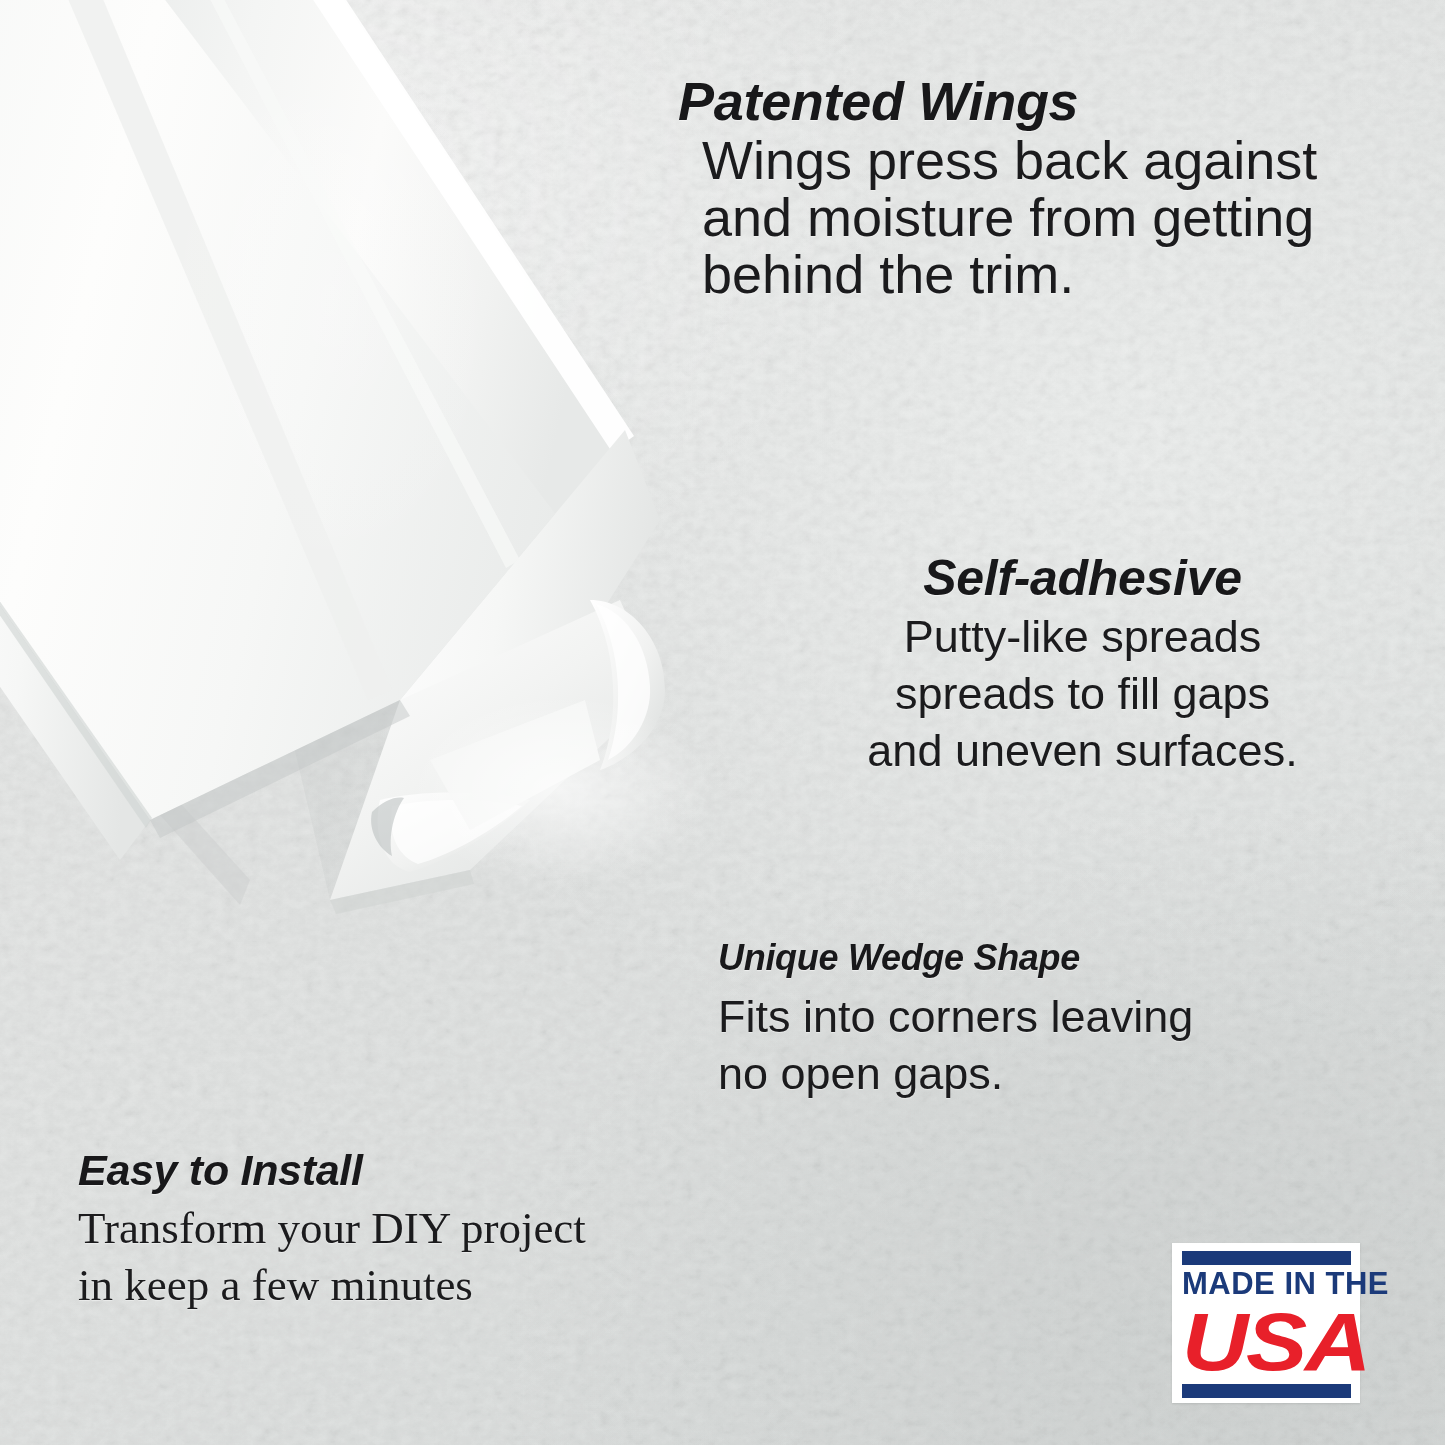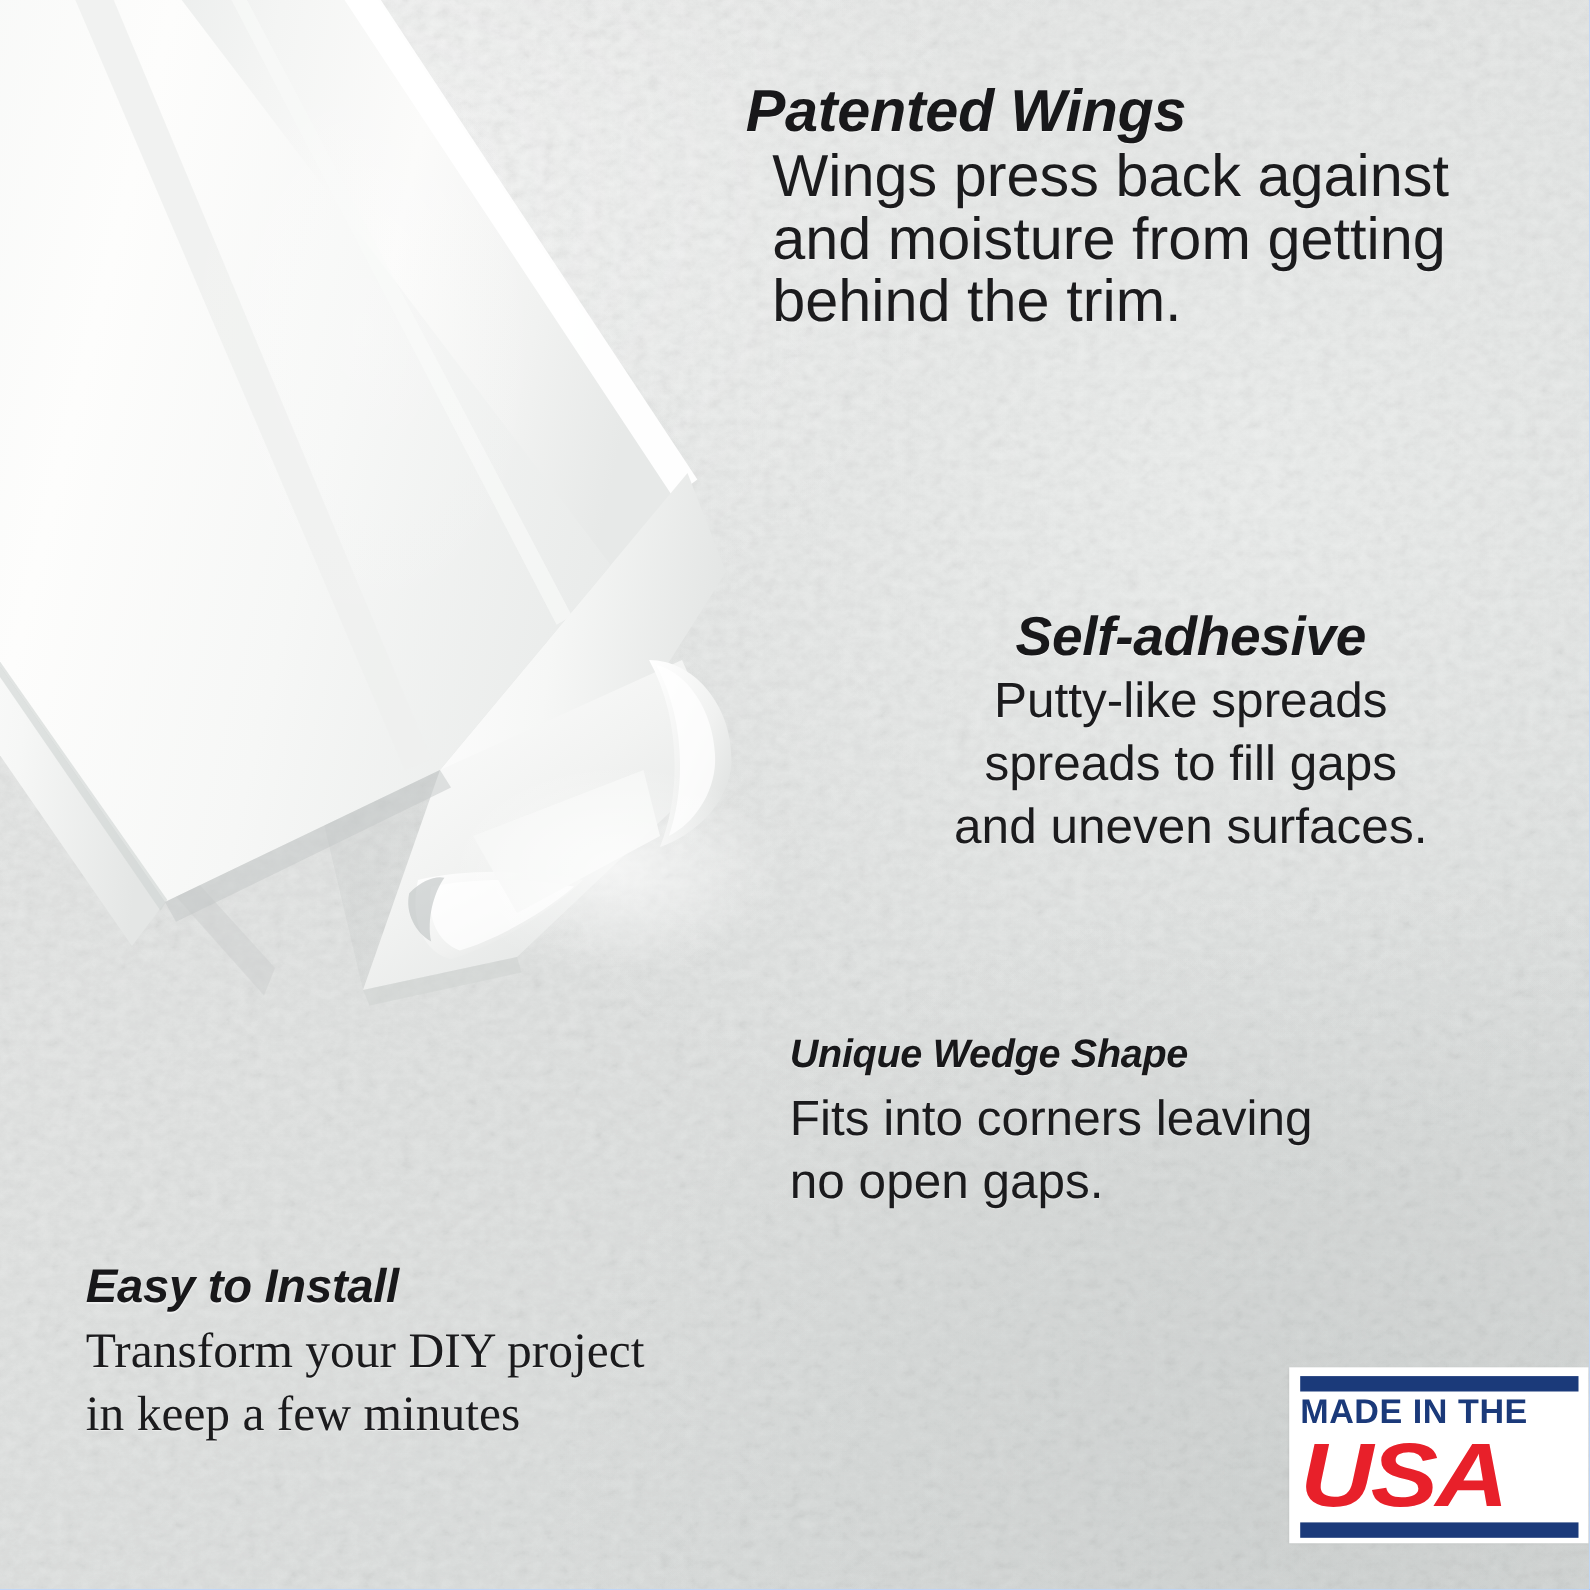--- a/index.html
+++ b/index.html
@@ -86,21 +86,21 @@
   
   #block-install { left: 78px; top: 1140px; }
   #block-install .heading { font-size: 43px; line-height: 60px; }
   #block-install .body-line { font-size: 45px; line-height: 57px; font-family: Liberation Serif, serif; }
 
   
   #made-in-usa {
     position: absolute;
     left: 1172px;
     top: 1243px;
-    width: 272px;
+    width: 188px;
     height: 160px;
     background: #ffffff;
     box-sizing: border-box;
     padding: 8px 9px 9px 10px;
     display: flex;
     flex-direction: column;
     box-shadow: 0 1px 2px rgba(90,95,95,0.18);
   }
   #made-in-usa .bar {
     height: 14px;

